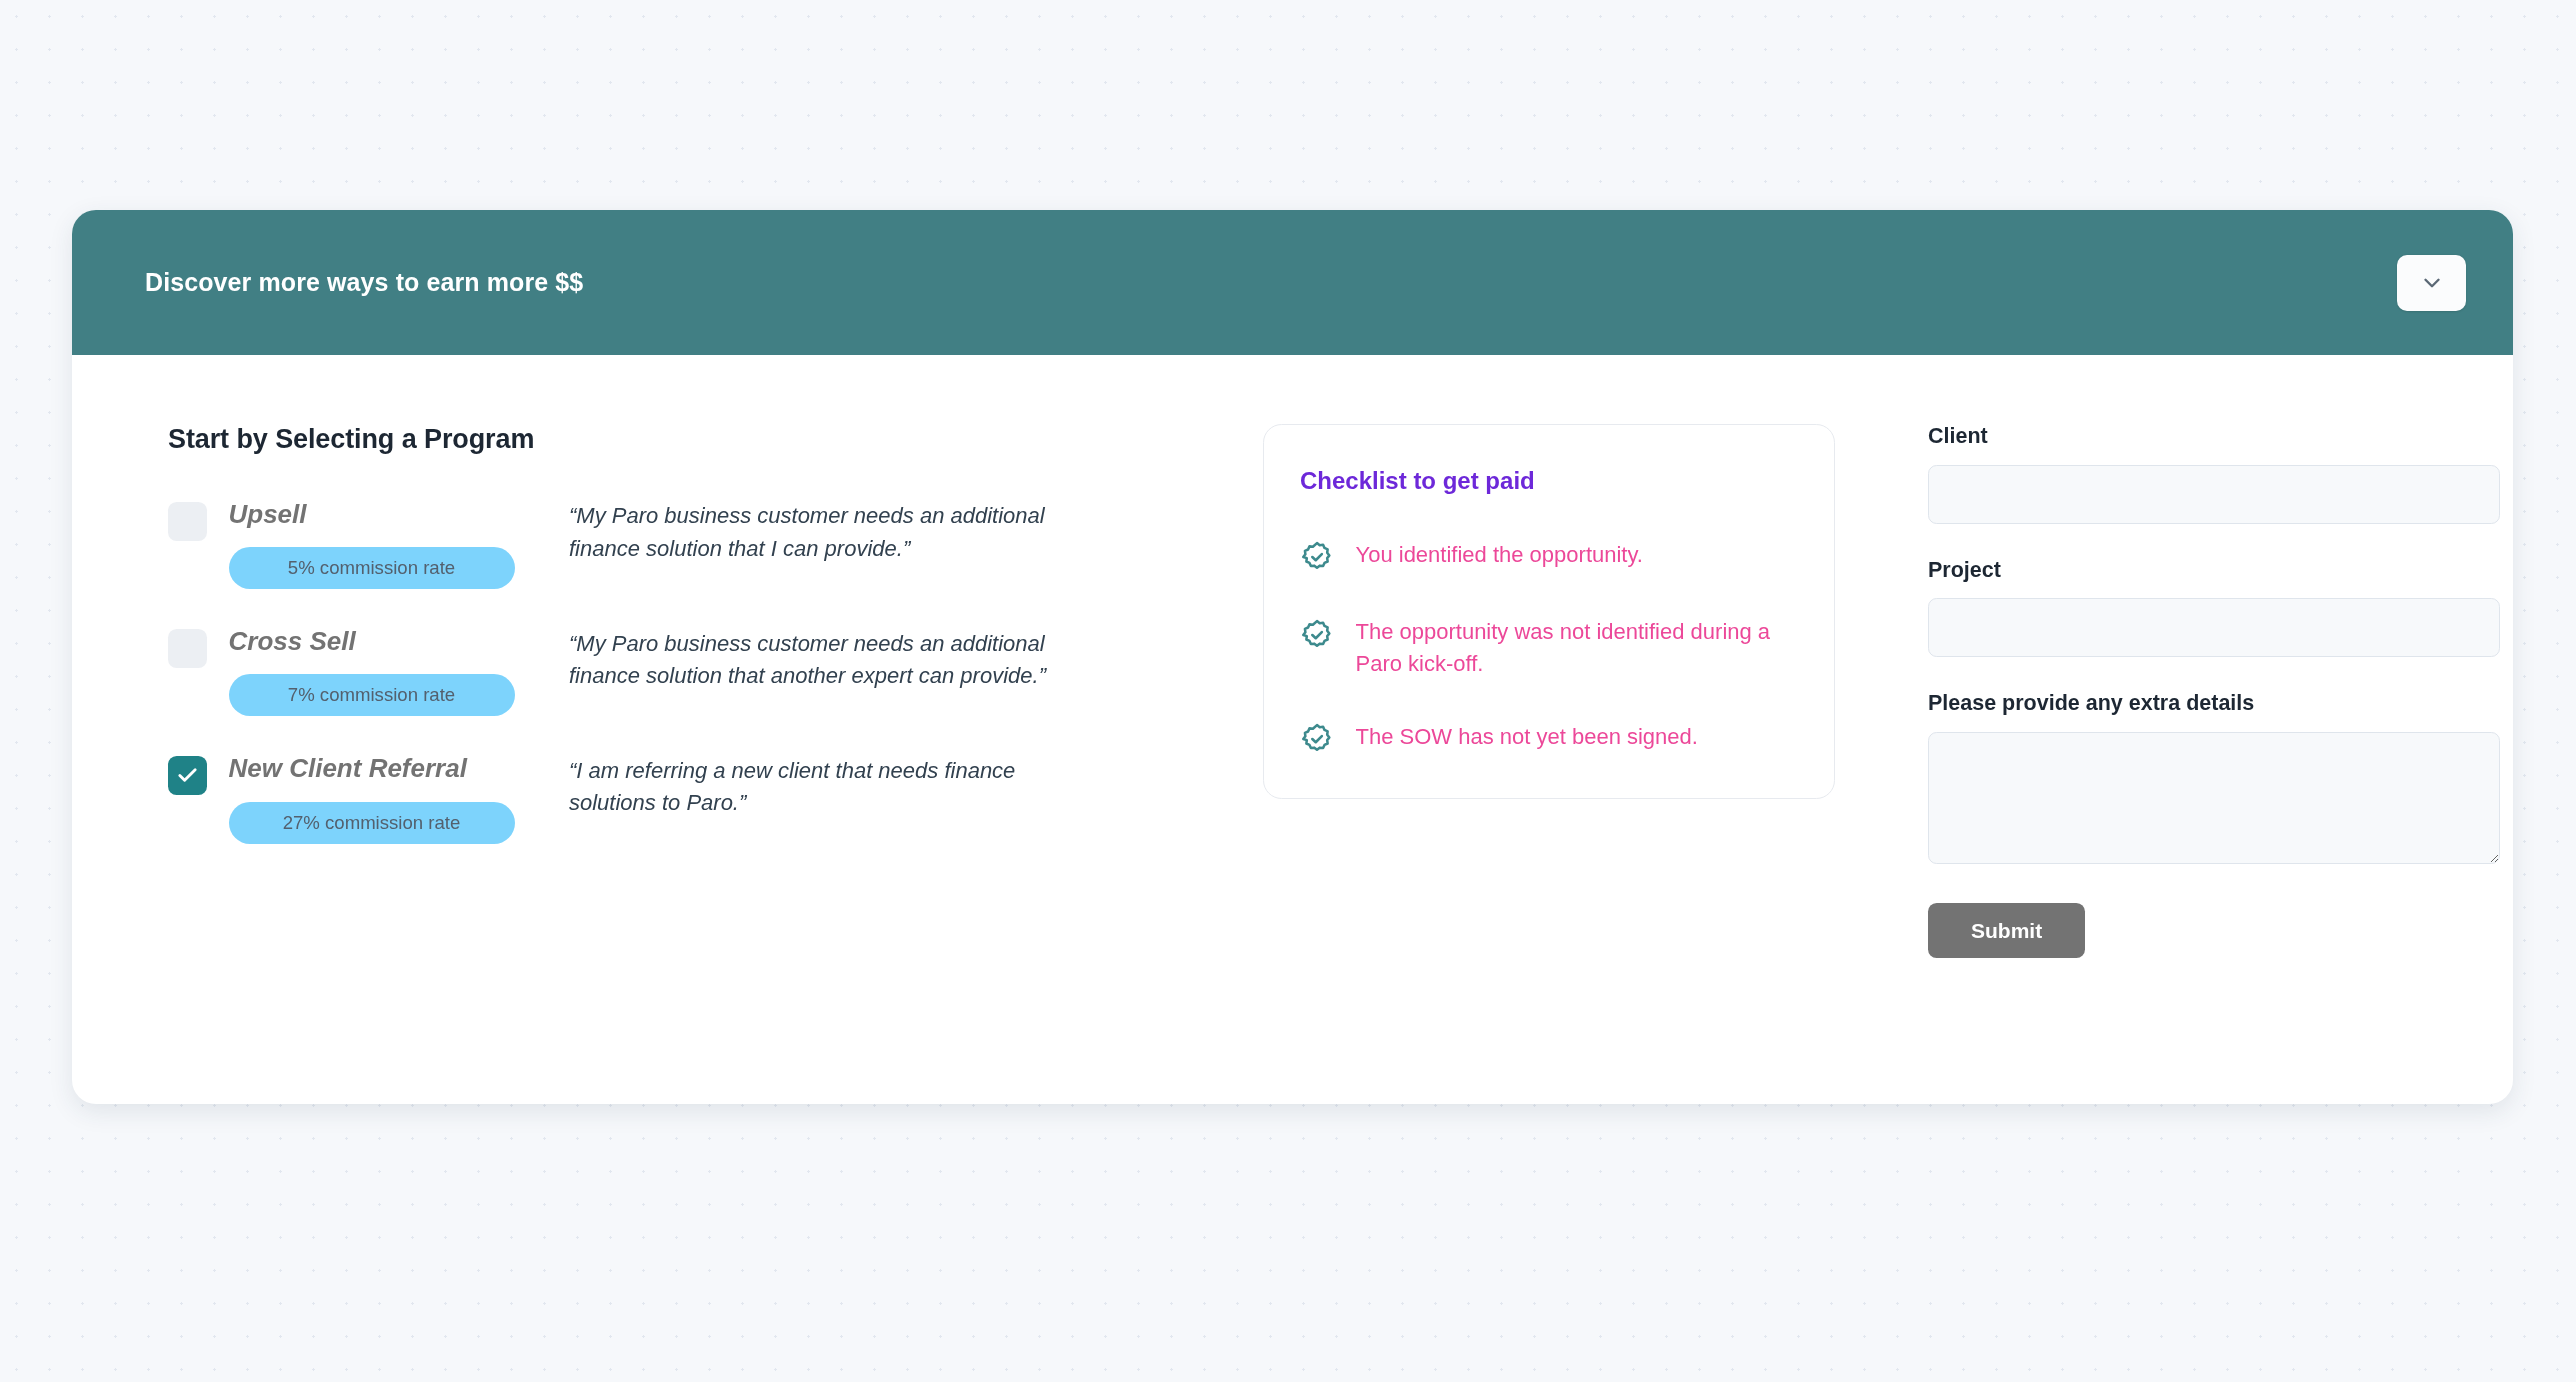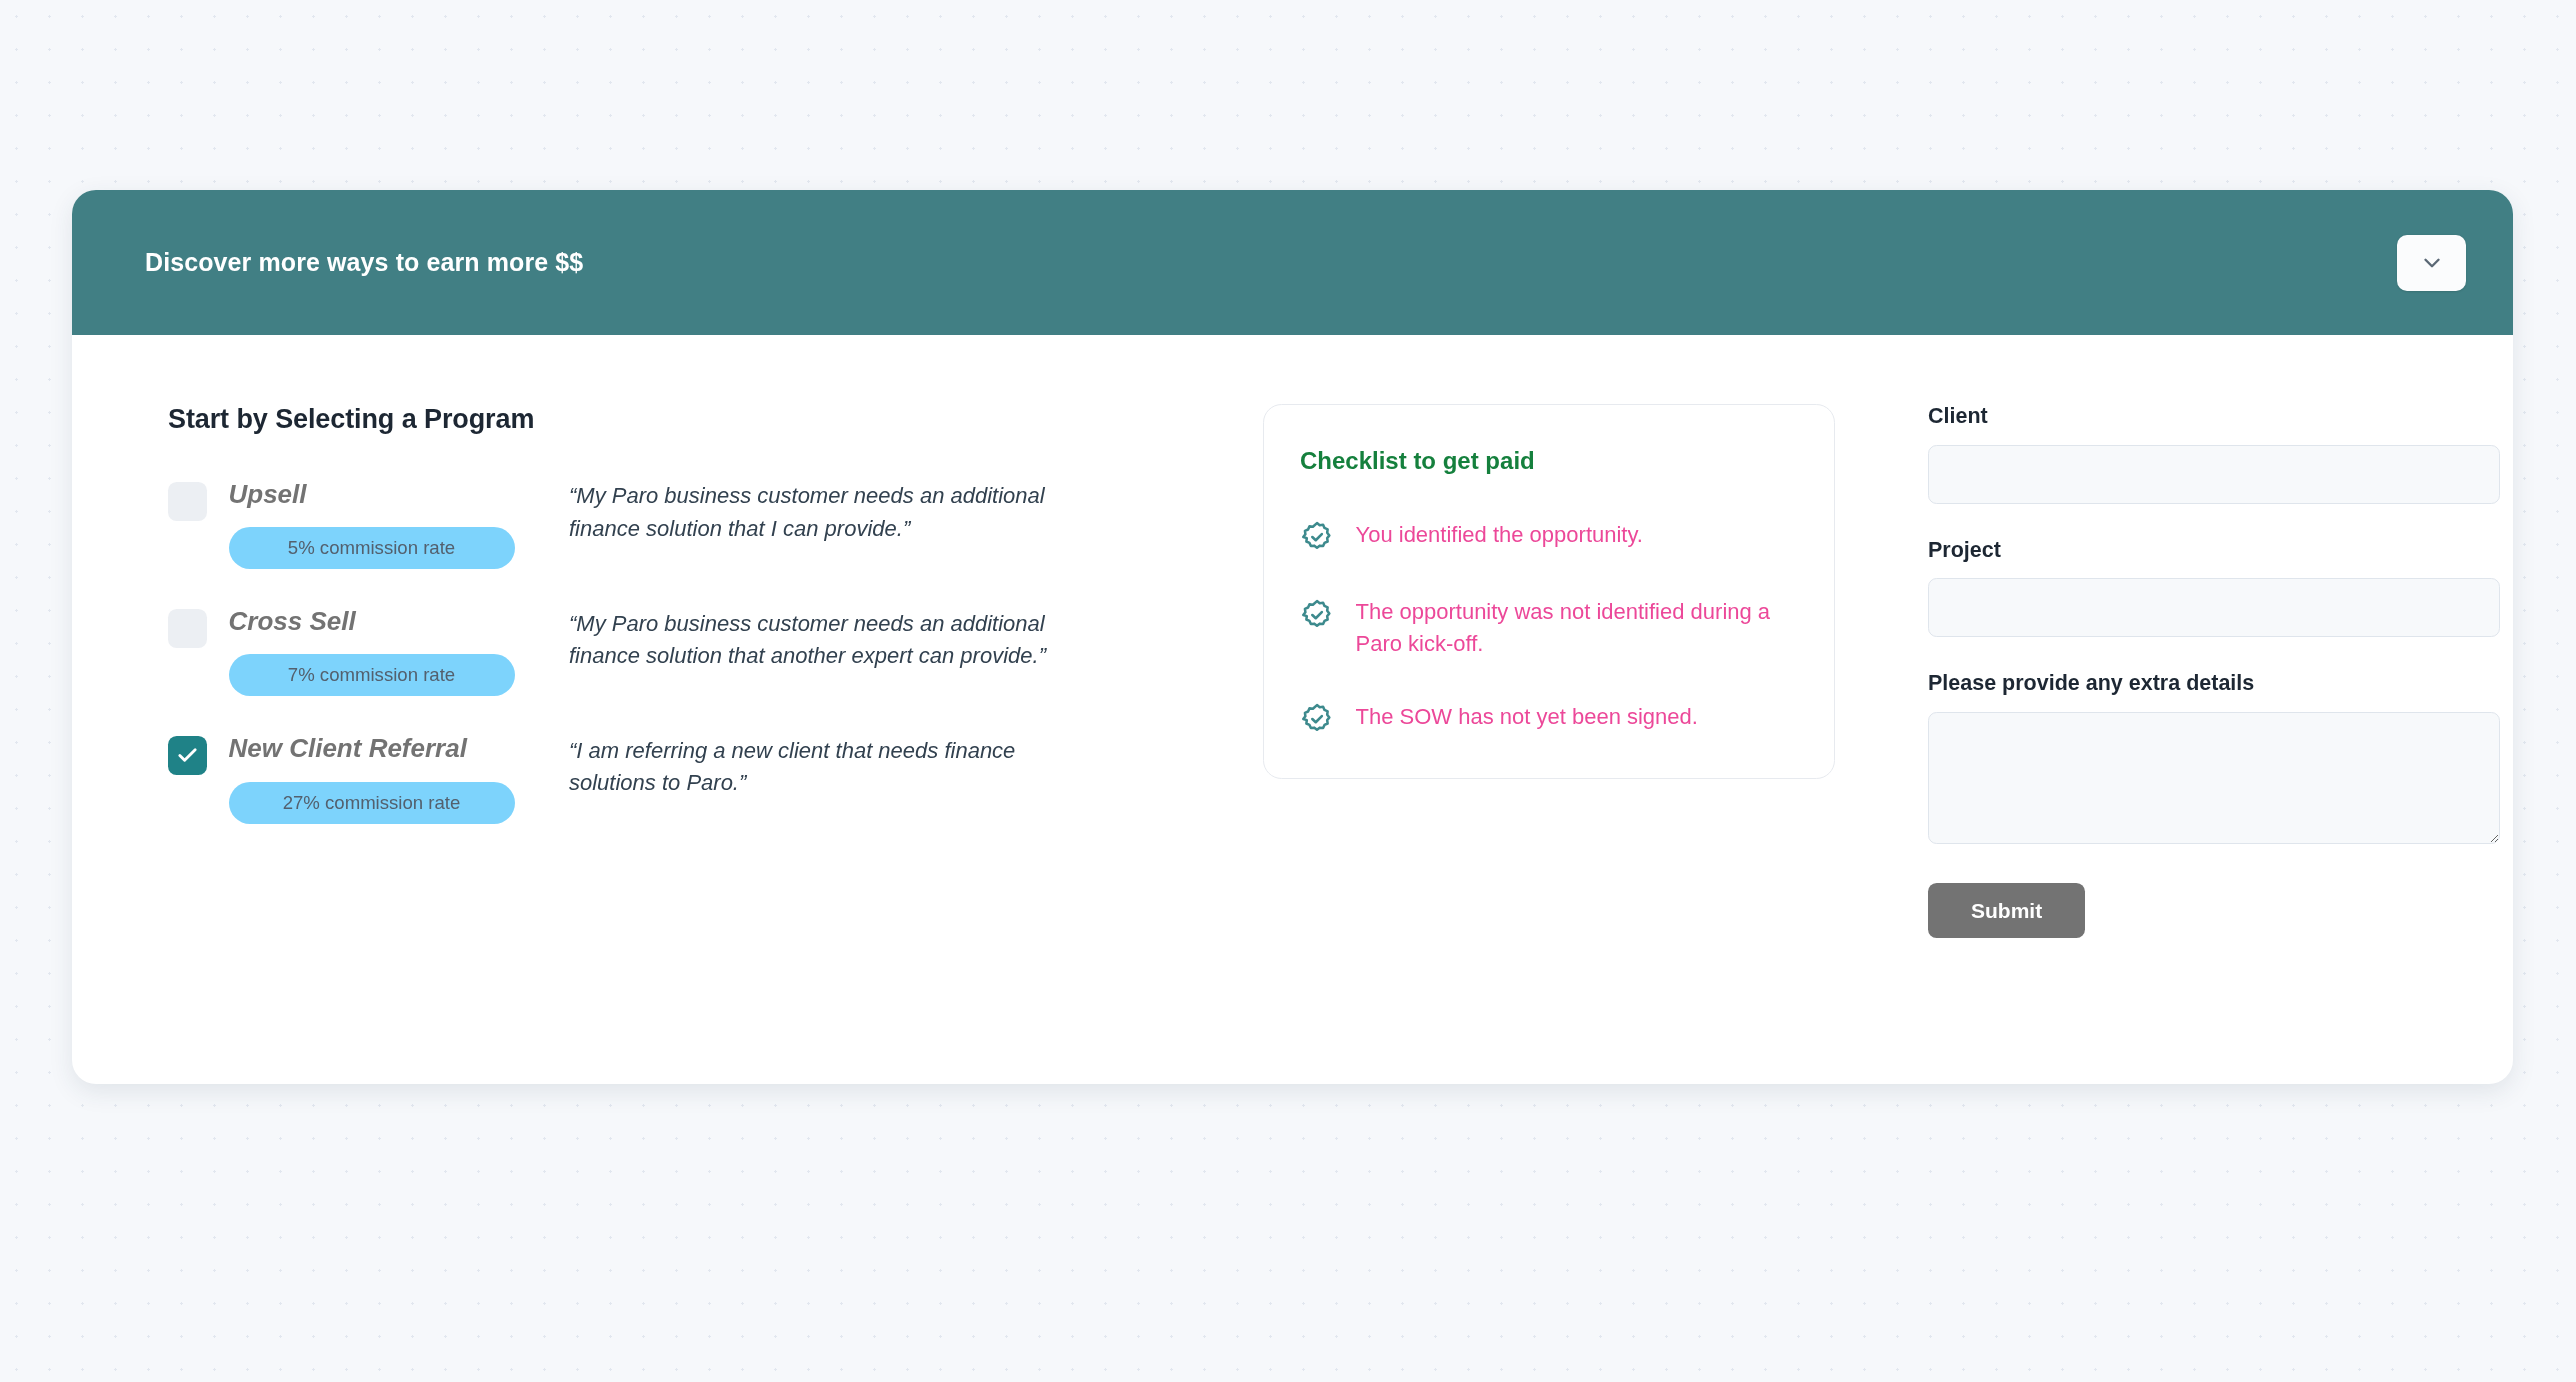--- a/index.html
+++ b/index.html
@@ -20,21 +20,21 @@
   .page {
     position: relative;
     width: 2576px;
     height: 1382px;
   }
 
   
   .main-card {
     position: absolute;
     left: 72px;
-    top: 190px;
+    top: 210px;
     width: 2441px;
     height: 894px;
     background: #ffffff;
     border-radius: 24px;
     box-shadow: 0 7.2px 24px rgba(40, 55, 80, 0.10);
     overflow: hidden;
   }
 
   
   .banner {
@@ -173,21 +173,21 @@
     width: 572px;
     border: 1.4px solid #e7eaef;
     border-radius: 18.6px;
     background: #ffffff;
     padding: 42px 40px 42px 36px;
   }
 
   .checklist-title {
     font-size: 24px;
     font-weight: bold;
-    color: #15803d;
+    color: #6d28d9;
     margin-bottom: 44px;
   }
 
   .check-item {
     display: flex;
     align-items: flex-start;
     margin-bottom: 42px;
   }
 
   .check-item:last-child { margin-bottom: 0; }

